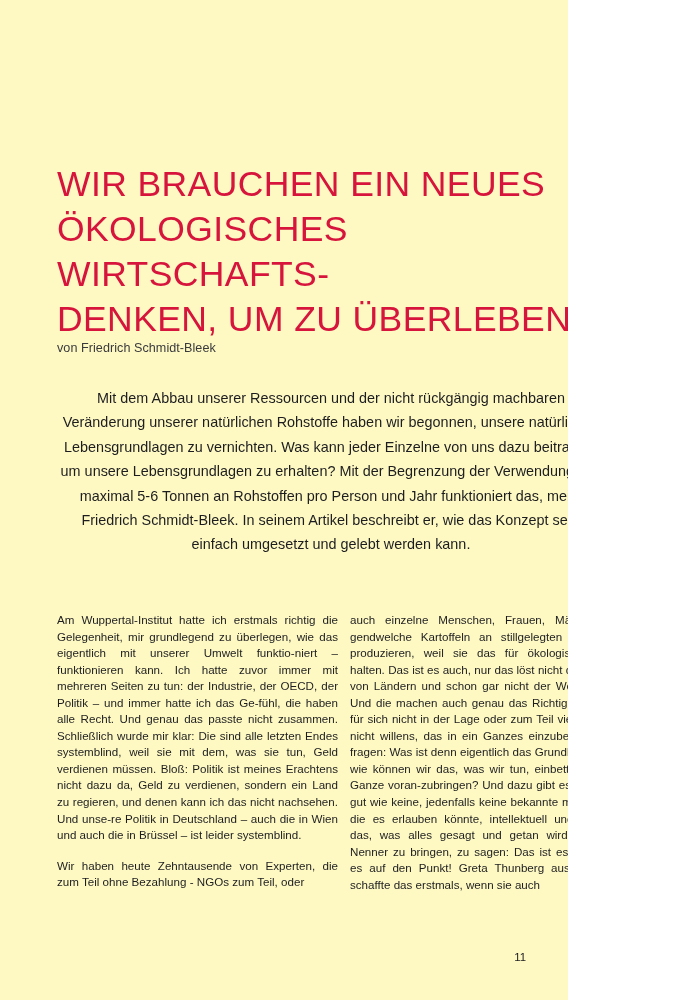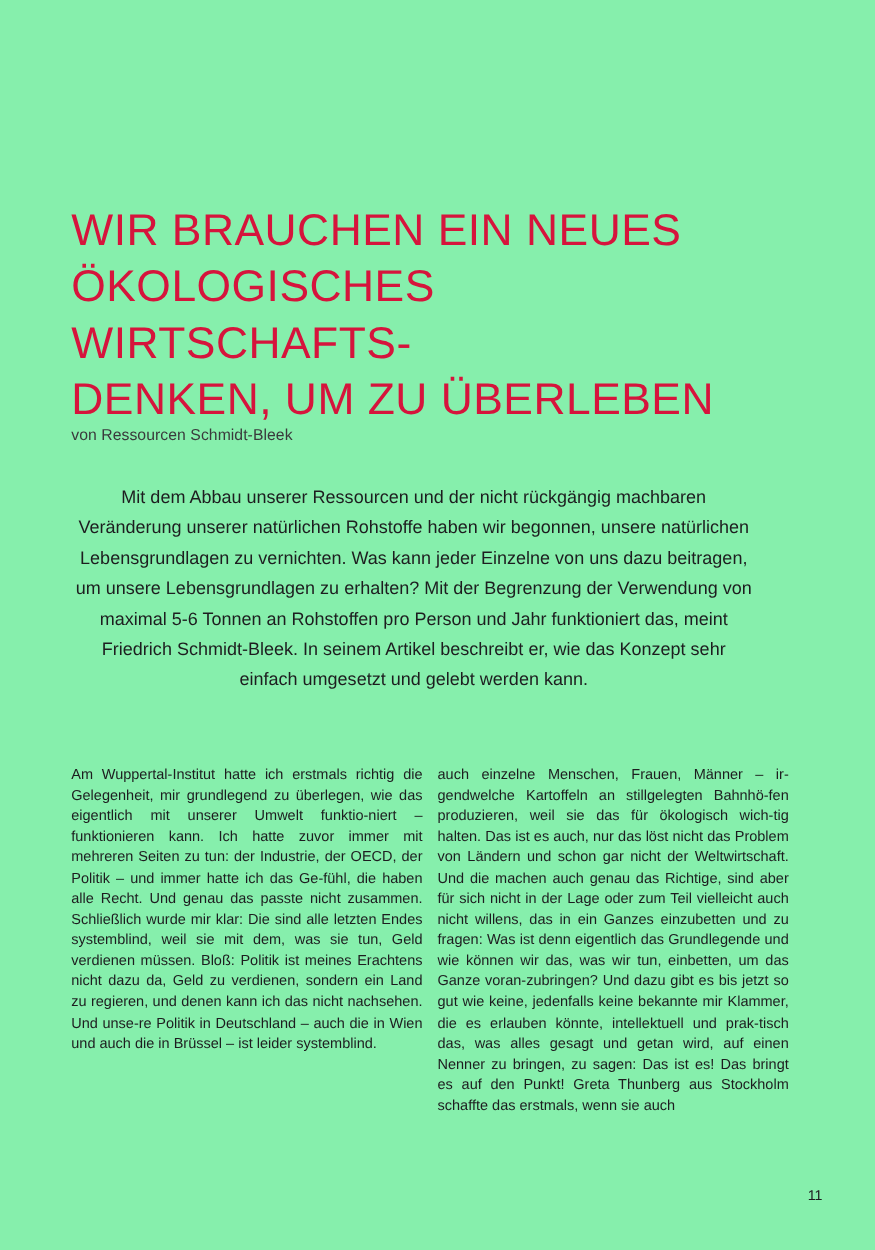--- a/index.html
+++ b/index.html
@@ -7,23 +7,23 @@
     margin: 0;
     padding: 0;
     background: #ffffff;
   }
   body {
     font-family: "Liberation Sans", "DejaVu Sans", sans-serif;
     -webkit-font-smoothing: antialiased;
   }
   .page {
     position: relative;
-    width: 700px;
+    width: 568px;
     height: 1000px;
-    background: #86efac;
+    background: #fef9c3;
     overflow: hidden;
     box-sizing: border-box;
   }
 
   
   .headline {
     position: absolute;
     left: 57px;
     top: 162px;
     width: 560px;
@@ -107,28 +107,29 @@
 </style>
 </head>
 <body>
 
 <div class="page">
 
   <h1 class="headline">WIR BRAUCHEN EIN NEUES
 ÖKOLOGISCHES WIRTSCHAFTS-
 DENKEN, UM ZU ÜBERLEBEN</h1>
 
-  <p class="byline">von Ressourcen Schmidt-Bleek</p>
+  <p class="byline">von Friedrich Schmidt-Bleek</p>
 
   <p class="lead">Mit dem Abbau unserer Ressourcen und der nicht rückgängig machbaren Veränderung unserer natürlichen Rohstoffe haben wir begonnen, unsere natürlichen Lebensgrundlagen zu vernichten. Was kann jeder Einzelne von uns dazu beitragen, um unsere Lebensgrundlagen zu erhalten? Mit der Begrenzung der Verwendung von maximal 5-6 Tonnen an Rohstoffen  pro Person und Jahr funktioniert das, meint Friedrich Schmidt-Bleek. In seinem Artikel beschreibt er, wie das Konzept sehr einfach umgesetzt und gelebt werden kann.</p>
 
   <div class="columns">
 
     <div class="col">
       <p>Am Wuppertal-Institut hatte ich erstmals richtig die Gelegenheit, mir grundlegend zu überlegen, wie das eigentlich mit unserer Umwelt funktio-niert – funktionieren kann. Ich hatte zuvor immer mit mehreren Seiten zu tun: der Industrie, der OECD, der Politik – und immer hatte ich das Ge-fühl, die haben alle Recht. Und genau das passte nicht zusammen. Schließlich wurde mir klar: Die sind alle letzten Endes systemblind, weil sie mit dem, was sie tun, Geld verdienen müssen. Bloß: Politik ist meines Erachtens nicht dazu da, Geld zu verdienen, sondern ein Land zu regieren, und denen kann ich das nicht nachsehen. Und unse-re Politik in Deutschland – auch die in Wien und auch die in Brüssel – ist leider systemblind.</p>
+      <p>Wir haben heute Zehntausende von Experten, die zum Teil ohne Bezahlung - NGOs zum Teil, oder</p>
     </div>
 
     <div class="col">
       <p>auch einzelne Menschen, Frauen, Männer – ir-gendwelche Kartoffeln an stillgelegten Bahnhö-fen produzieren, weil sie das für ökologisch wich-tig halten. Das ist es auch, nur das löst nicht das Problem von Ländern und schon gar nicht der Weltwirtschaft. Und die machen auch genau das Richtige, sind aber für sich nicht in der Lage oder zum Teil vielleicht auch nicht willens, das in ein Ganzes einzubetten und zu fragen: Was ist denn eigentlich das Grundlegende und wie können wir das, was wir tun, einbetten, um das Ganze voran-zubringen? Und dazu gibt es bis jetzt so gut wie keine, jedenfalls keine bekannte mir Klammer, die es erlauben könnte, intellektuell und prak-tisch das, was alles gesagt und getan wird, auf einen Nenner zu bringen, zu sagen: Das ist es! Das bringt es auf den Punkt! Greta Thunberg aus Stockholm schaffte das erstmals, wenn sie auch</p>
     </div>
 
   </div>
 
   <p class="folio">11</p>
 

